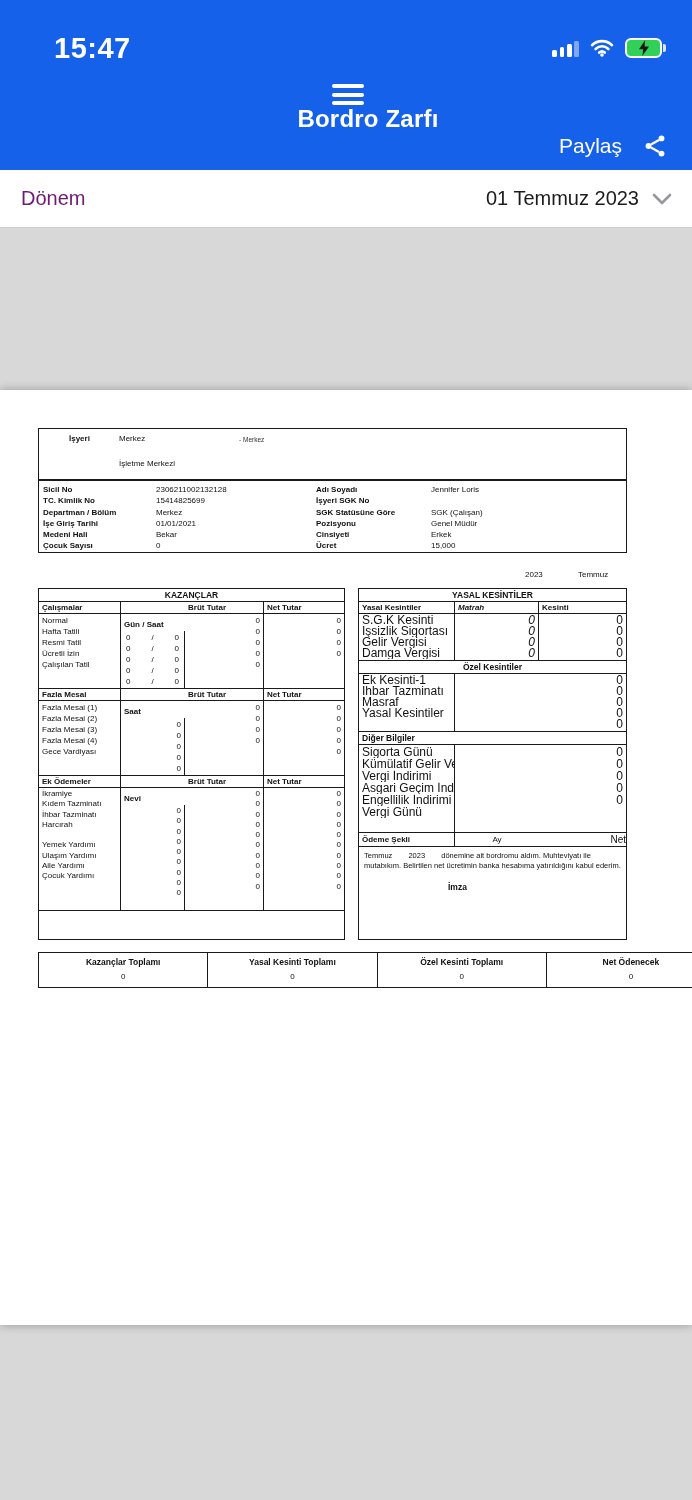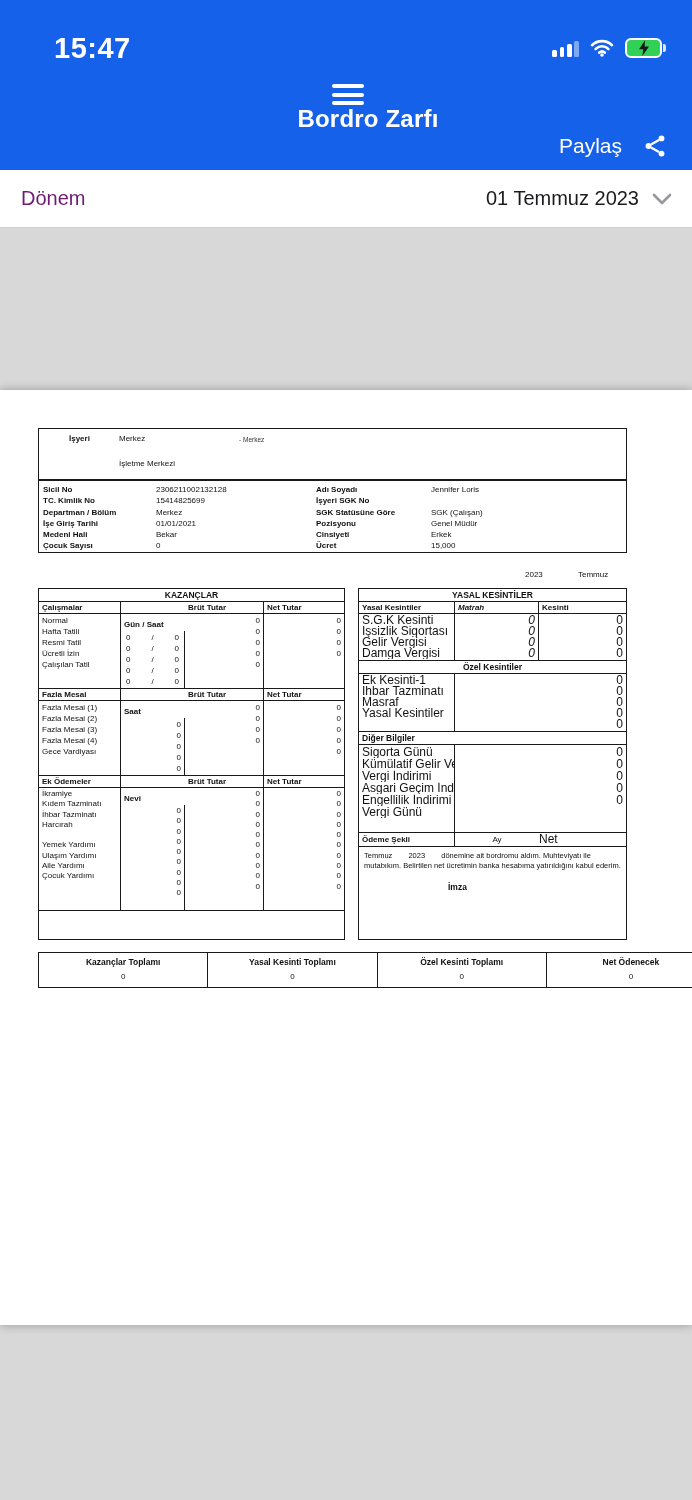--- a/index.html
+++ b/index.html
@@ -83,21 +83,21 @@
   .rline{height:11px;line-height:11px;font-size:12px;padding:0 3px;white-space:nowrap;overflow:hidden;}
   .rcol.right .rline{text-align:right;}
   .oline{height:12px;line-height:12px;}
   .other-body{height:88px;overflow:hidden;}
   .rtitle{height:12px;line-height:11px;font-size:8px;font-weight:bold;border-bottom:1px solid #1a1a1a;}
   .rtitle.center{text-align:center;height:13px;line-height:12px;font-size:8.5px;}
   .rtitle.left{padding-left:3px;height:13px;line-height:12px;font-size:8.5px;}
   .pay-head{display:flex;height:14px;border-bottom:1px solid #1a1a1a;}
   .pc0{width:96px;border-right:1px solid #1a1a1a;font-weight:bold;font-size:8px;line-height:13px;padding-left:3px;}
   .pc1{width:84px;text-align:center;font-size:8px;line-height:13px;}
-  .pc2{flex:1;text-align:left;font-size:12px;line-height:13px;}
+  .pc2{flex:1;text-align:right;font-size:10px;line-height:13px;}
   .pay-body{padding:4px 5px;font-size:7.5px;line-height:9.5px;}
   .ackm{margin-right:14px;}
   .imza{font-weight:bold;font-size:8.5px;margin-top:13px;margin-left:84px;}
 
   
   #totals-row{left:38px;top:562px;width:678px;height:36px;display:flex;border-width:1.5px;}
   .tcell{flex:1;border-right:1px solid #1a1a1a;text-align:center;padding-top:4px;}
   .tcell:last-child{border-right:none;}
   .tlabel{font-size:8.5px;font-weight:bold;white-space:nowrap;}
   .tvalue{font-size:8px;margin-top:5px;}

